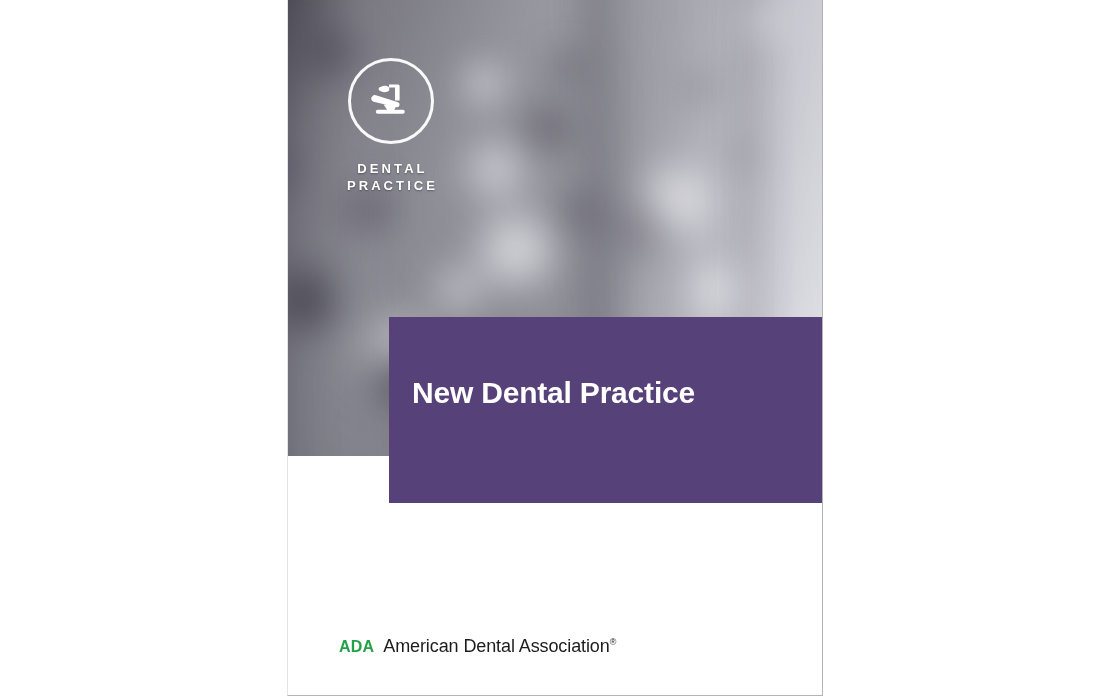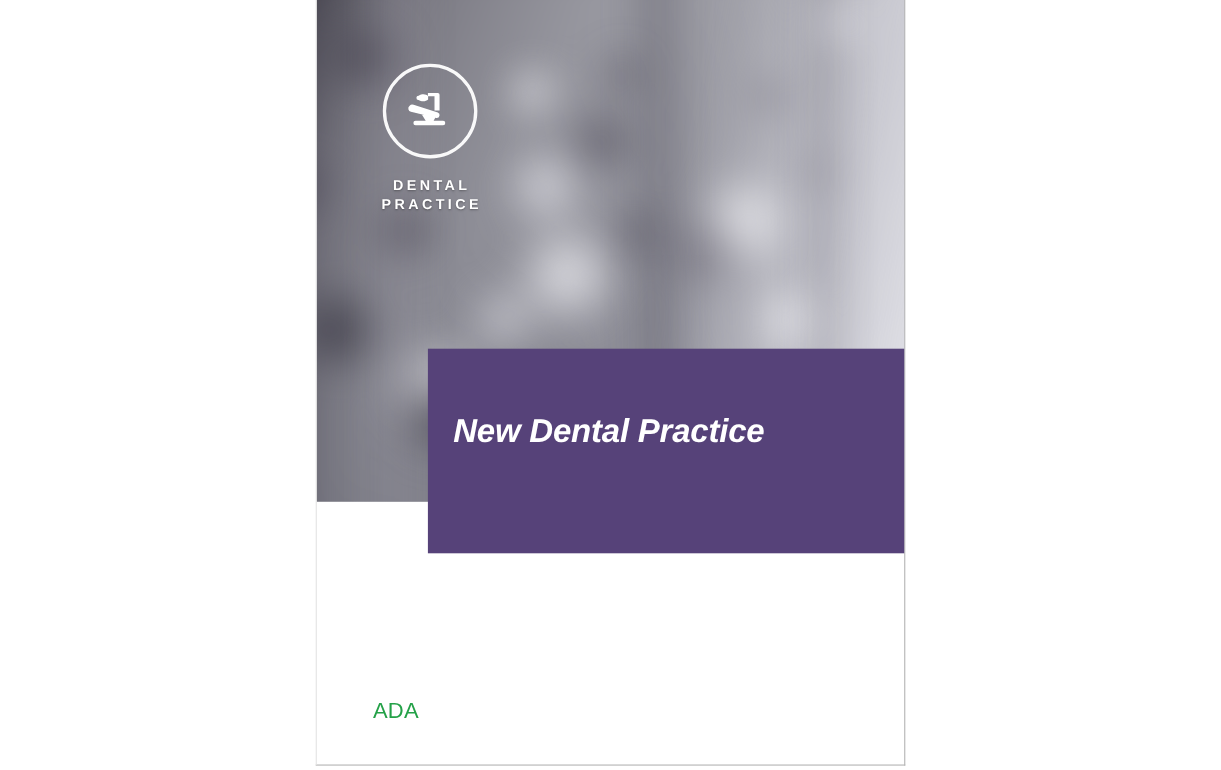--- a/index.html
+++ b/index.html
@@ -156,34 +156,34 @@
     position: absolute;
     left: 23px;
     top: 55px;
     right: 20px;
     color: #ffffff;
     font-size: 30px;
     font-weight: bold;
     line-height: 41px;
     letter-spacing: -0.2px;
   }
-  #banner .title .ln { display: block; font-style: italic; }
+  #banner .title .ln { display: block; }
 
   
   #ada {
     position: absolute;
     left: 51px;
     top: 636px;
     display: flex;
     align-items: baseline;
     z-index: 5;
   }
   #ada .ada-mark {
-    font-size: 20px;
-    font-weight: normal;
+    font-size: 16px;
+    font-weight: bold;
     color: #24a148;
     letter-spacing: 0.2px;
   }
   #ada .ada-name {
     font-size: 18px;
     color: #1c1c1c;
     margin-left: 9px;
     letter-spacing: -0.1px;
   }
   #ada .ada-reg {
@@ -227,16 +227,17 @@
     </div>
 
     <div id="banner">
       <div class="title">
         <span class="ln">New Dental Practice</span>
       </div>
     </div>
 
     <div id="ada">
       <span class="ada-mark">ADA</span>
+      <span class="ada-name"><span>American Dental Association</span><span class="ada-reg">®</span></span>
     </div>
 
   </div>
 </div>
 
 </body></html>

